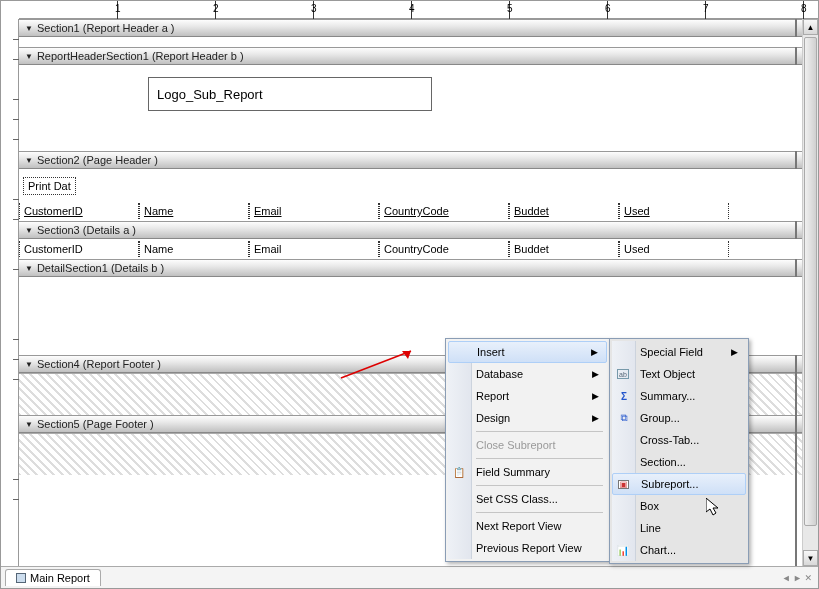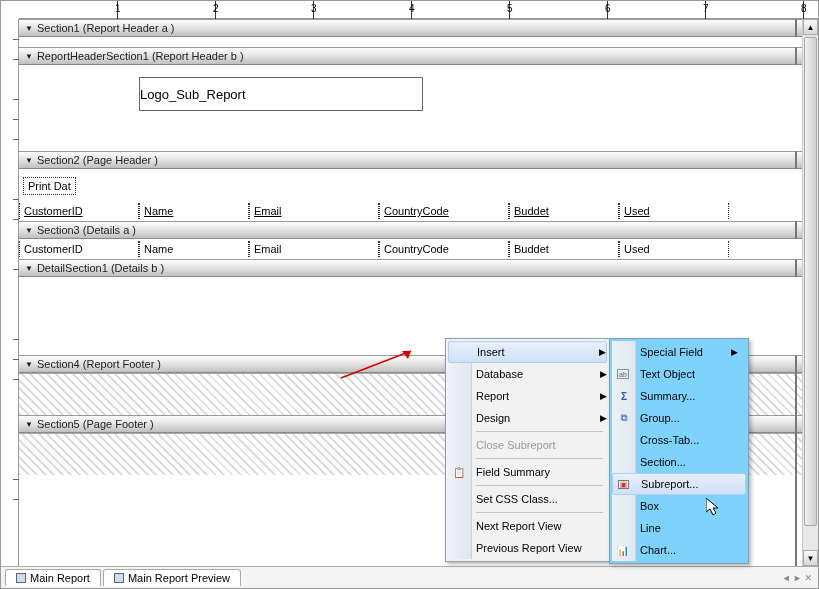--- a/index.html
+++ b/index.html
@@ -10,38 +10,38 @@
 .ruler-h .tick span { position: absolute; top: 2px; left: -3px; }
 .ruler-v { position: absolute; left: 0; top: 18px; width: 18px; bottom: 22px; background: #fff; border-right: 1px solid #999; }
 .ruler-v .vtick { position: absolute; left: 12px; width: 6px; border-top: 1px solid #666; }
 .content { position: absolute; left: 18px; top: 18px; right: 16px; bottom: 22px; overflow: hidden; background: #fff; }
 .scrollbar-v { position: absolute; right: 0; top: 18px; width: 16px; bottom: 22px; background: #e8e8e8; border-left: 1px solid #ccc; }
 .scrollbar-v .sbtn { height: 16px; background: linear-gradient(#f8f8f8,#d8d8d8); border: 1px solid #aaa; display: flex; align-items: center; justify-content: center; font-size: 8px; }
 .scrollbar-v .thumb { position: absolute; top: 18px; bottom: 40px; left: 1px; right: 1px; background: linear-gradient(90deg,#f0f0f0,#d0d0d0); border: 1px solid #aaa; border-radius: 2px; }
 .section-bar { height: 18px; background: linear-gradient(#fdfdfd 0%, #e8e8e8 40%, #c0c0c0 100%); border-top: 1px solid #999; border-bottom: 1px solid #888; display: flex; align-items: center; padding-left: 6px; gap: 4px; font-size: 11px; color: #222; }
 .section-bar .tri { font-size: 8px; }
 .section-body { background: #fff; position: relative; }
-.logo-box { position: absolute; left: 120px; top: 12px; width: 284px; height: 34px; border: 1px solid #666; display: flex; align-items: center; font-size: 13px; }
+.logo-box { position: absolute; left: 129px; top: 12px; width: 284px; height: 34px; border: 1px solid #666; display: flex; align-items: center; padding-left: 8px; font-size: 13px; }
 .field { min-width: 120px; font-size: 11px; padding: 2px 4px; }
 .field.und { text-decoration: underline; border-left: 1px dotted #333; border-right: 1px dotted #333; }
 .field.dot { border-left: 1px dotted #333; border-right: 1px dotted #333;}
 .hatched { background: repeating-linear-gradient(45deg, #ddd 0, #ddd 2px, #fff 2px, #fff 6px); height: 42px; border-top: 1px solid #aaa; }
 .bottom-tabs { position: absolute; left: 0; bottom: 0; right: 0; height: 22px; background: #f4f4f4; border-top: 1px solid #aaa; display: flex; align-items: center; padding-left: 4px; gap: 2px; }
 .tab { display: flex; align-items: center; gap: 4px; padding: 2px 10px; background: #fff; border: 1px solid #aaa; border-bottom: none; font-size: 11px; border-radius: 3px 3px 0 0; }
 .tab .ticon { width: 10px; height: 10px; border: 1px solid #567; background: #cde; }
 .nav-ctrls { margin-left: auto; margin-right: 6px; display: flex; gap: 2px; font-size: 9px; color: #888; }
 .context-menu { position: absolute; left: 444px; top: 337px; width: 165px; background: #f2f2f2; border: 1px solid #8a9db5; box-shadow: 2px 2px 4px rgba(0,0,0,0.3); z-index: 10; padding: 2px; }
-.context-menu .mrow { height: 22px; display: flex; align-items: center; padding-left: 28px; padding-right: 0; font-size: 11px; position: relative; cursor: default; }
+.context-menu .mrow { height: 22px; display: flex; align-items: center; padding-left: 28px; padding-right: 8px; font-size: 11px; position: relative; cursor: default; }
 .context-menu .mrow.hl { background: linear-gradient(#e8f0fb,#cfe0f7); border: 1px solid #aecff7; border-radius: 2px; margin: 0; }
 .context-menu .mrow .arr { margin-left: auto; font-size: 9px; }
 .context-menu .sep { height: 1px; background: #c5c5c5; margin: 2px 4px 2px 28px; }
 .context-menu .gutter { position: absolute; left: 2px; top: 2px; bottom: 2px; width: 24px; background: linear-gradient(90deg,#eef1f6,#e2e6ee); border-right: 1px solid #ccd3dd; }
 .context-menu .mrow .icn { position: absolute; left: 5px; width: 14px; height: 14px; display: flex; align-items: center; justify-content: center; font-size: 10px; }
 .context-menu .mrow.dis { color: #9a9a9a; }
-.submenu { position: absolute; left: 608px; top: 337px; width: 140px; background: #7dd3fc; border: 1px solid #8a9db5; box-shadow: 2px 2px 4px rgba(0,0,0,0.3); z-index: 11; padding: 2px; }
+.submenu { position: absolute; left: 608px; top: 337px; width: 140px; background: #e5e5e5; border: 1px solid #8a9db5; box-shadow: 2px 2px 4px rgba(0,0,0,0.3); z-index: 11; padding: 2px; }
 .submenu .gutter { position: absolute; left: 2px; top: 2px; bottom: 2px; width: 24px; background: linear-gradient(90deg,#eef1f6,#e2e6ee); border-right: 1px solid #ccd3dd; }
 .submenu .mrow { height: 22px; display: flex; align-items: center; padding-left: 28px; padding-right: 8px; font-size: 11px; position: relative; cursor: default; }
 .submenu .mrow.hl { background: linear-gradient(#e8f0fb,#cfe0f7); border: 1px solid #aecff7; border-radius: 2px; }
 .submenu .mrow .arr { margin-left: auto; font-size: 9px; }
 .submenu .mrow .icn { position: absolute; left: 5px; width: 14px; height: 14px; display: flex; align-items: center; justify-content: center; font-size: 10px; }
 .arrow-annot { position: absolute; left: 335px; top: 342px; pointer-events: none; z-index: 5; }
 .content-right-edge { position: absolute; top: 0; bottom: 0; right: 5px; width: 0; border-right: 2px solid #777; }
 .cursor-img { position: absolute; left: 705px; top: 497px; z-index: 20; pointer-events: none; }
 </style>
 </head>
@@ -167,24 +167,20 @@
     <div class="sbtn">▲</div>
     <div class="thumb"></div>
     <div class="sbtn" style="position:absolute;bottom:0;left:0;right:0">▼</div>
   </div>
 
   <div class="bottom-tabs">
     <div class="tab">
       <span class="ticon"></span>
       <span>Main Report</span>
     </div>
-    <div class="tab">
-      <span class="ticon"></span>
-      <span>Main Report Preview</span>
-    </div>
     <div class="nav-ctrls">◄ ► ✕</div>
   </div>
 
   <svg class="arrow-annot" width="90" height="40">
     <line x1="5" y1="35" x2="75" y2="8" stroke="#d00" stroke-width="1.5"></line>
     <polygon points="75,8 66,8 72,16" fill="#d00"></polygon>
   </svg>
 
   <div class="context-menu">
     <div class="gutter"></div>

